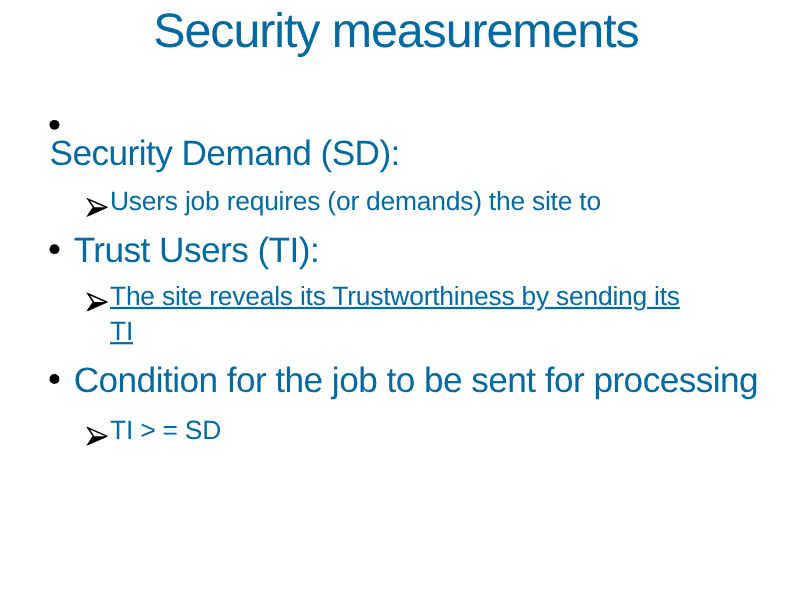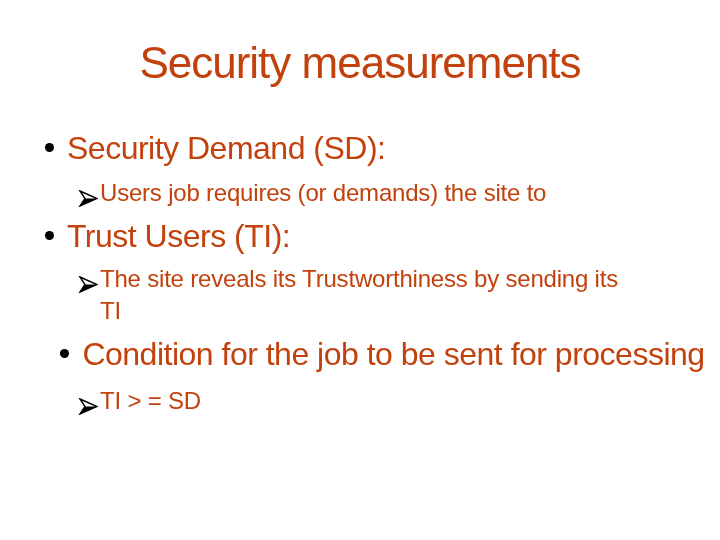--- a/index.html
+++ b/index.html
@@ -6,23 +6,22 @@
     margin: 0;
     padding: 0;
     background: #ffffff;
   }
   .slide {
     position: relative;
     width: 720px;
     height: 540px;
     box-sizing: border-box;
     background: #ffffff;
-    color: #c2410c;
+    color: #0369a1;
     font-family: "Liberation Sans", "DejaVu Sans", sans-serif;
-    padding-top: 34px;
     overflow: hidden;
   }
   .title {
     margin: 0;
     font-size: 44px;
     line-height: 58px;
     font-weight: 400;
     letter-spacing: -1px;
     text-align: center;
     white-space: nowrap;
@@ -54,25 +53,25 @@
     padding-left: 78px;
   }
   .sub .arrow {
     flex: none;
     width: 20px;
     height: 17px;
     margin-top: 6px;
     margin-right: 2px;
   }
   .sub .sub-text { white-space: nowrap; }
-  .m-b1 { margin-top: 35px; }
+  .m-b1 { margin-top: 35px; flex-direction: column; }
   .m-s1 { margin-top: 8px; }
   .m-b2 { margin-top: 6px; }
-  .m-s2 { margin-top: 6px; }
-  .m-b3 { margin-top: 6px; justify-content: center; }
+  .m-s2 { margin-top: 6px; text-decoration: underline; }
+  .m-b3 { margin-top: 6px; }
   .m-s3 { margin-top: 10px; }
 </style>
 </head>
 <body>
 
 <div class="slide">
 
   <h1 class="title">Security measurements</h1>
 
   <div class="bullet m-b1">

